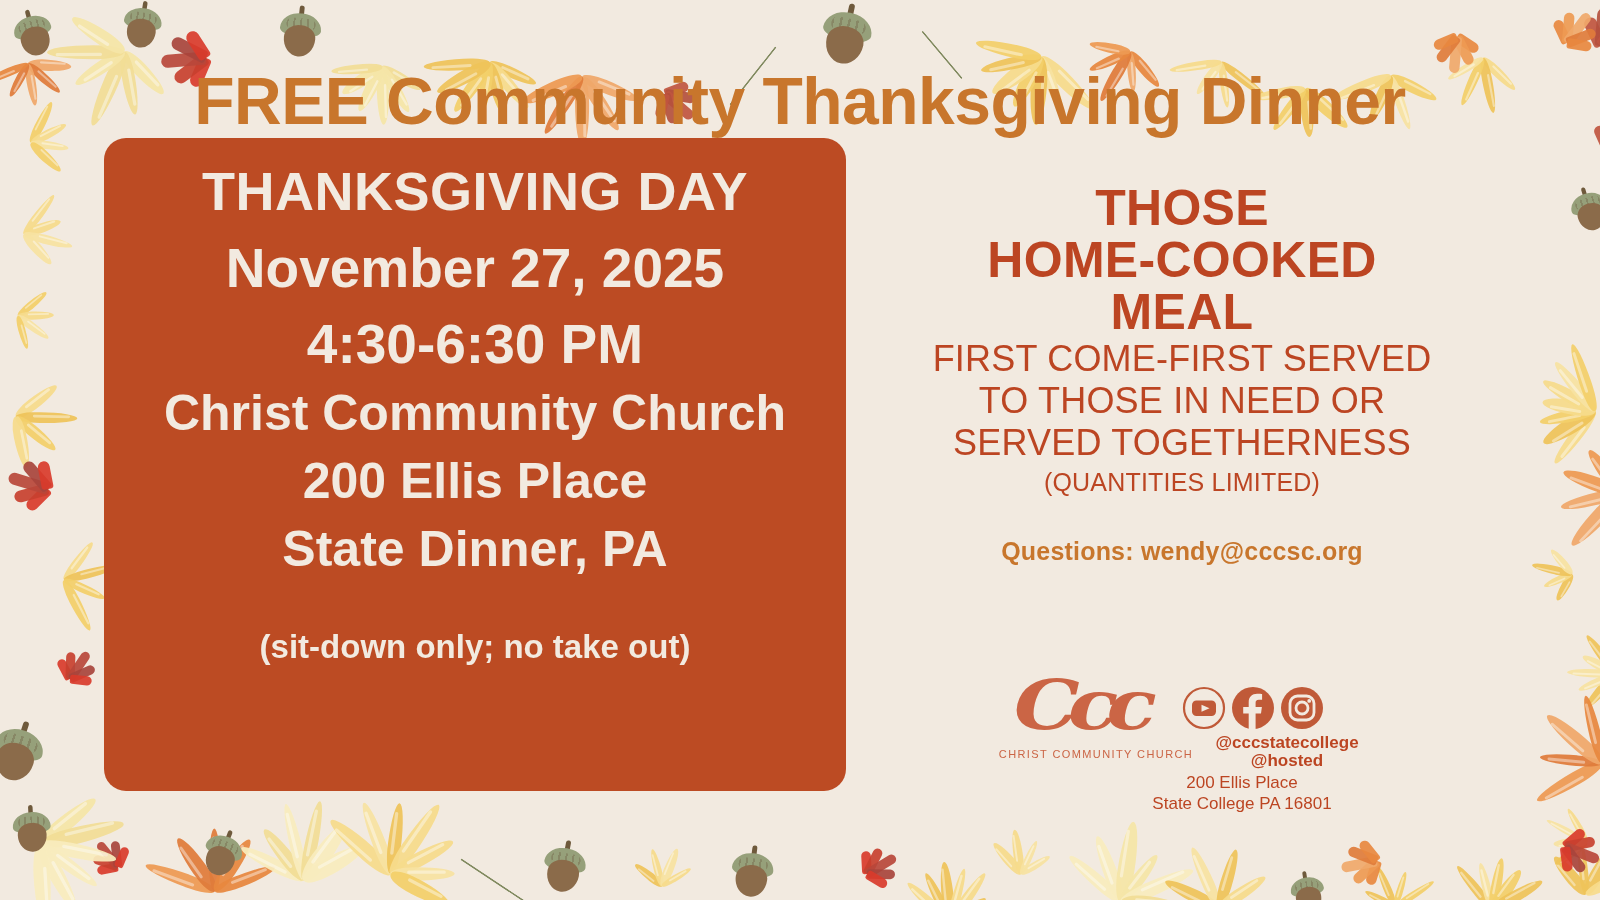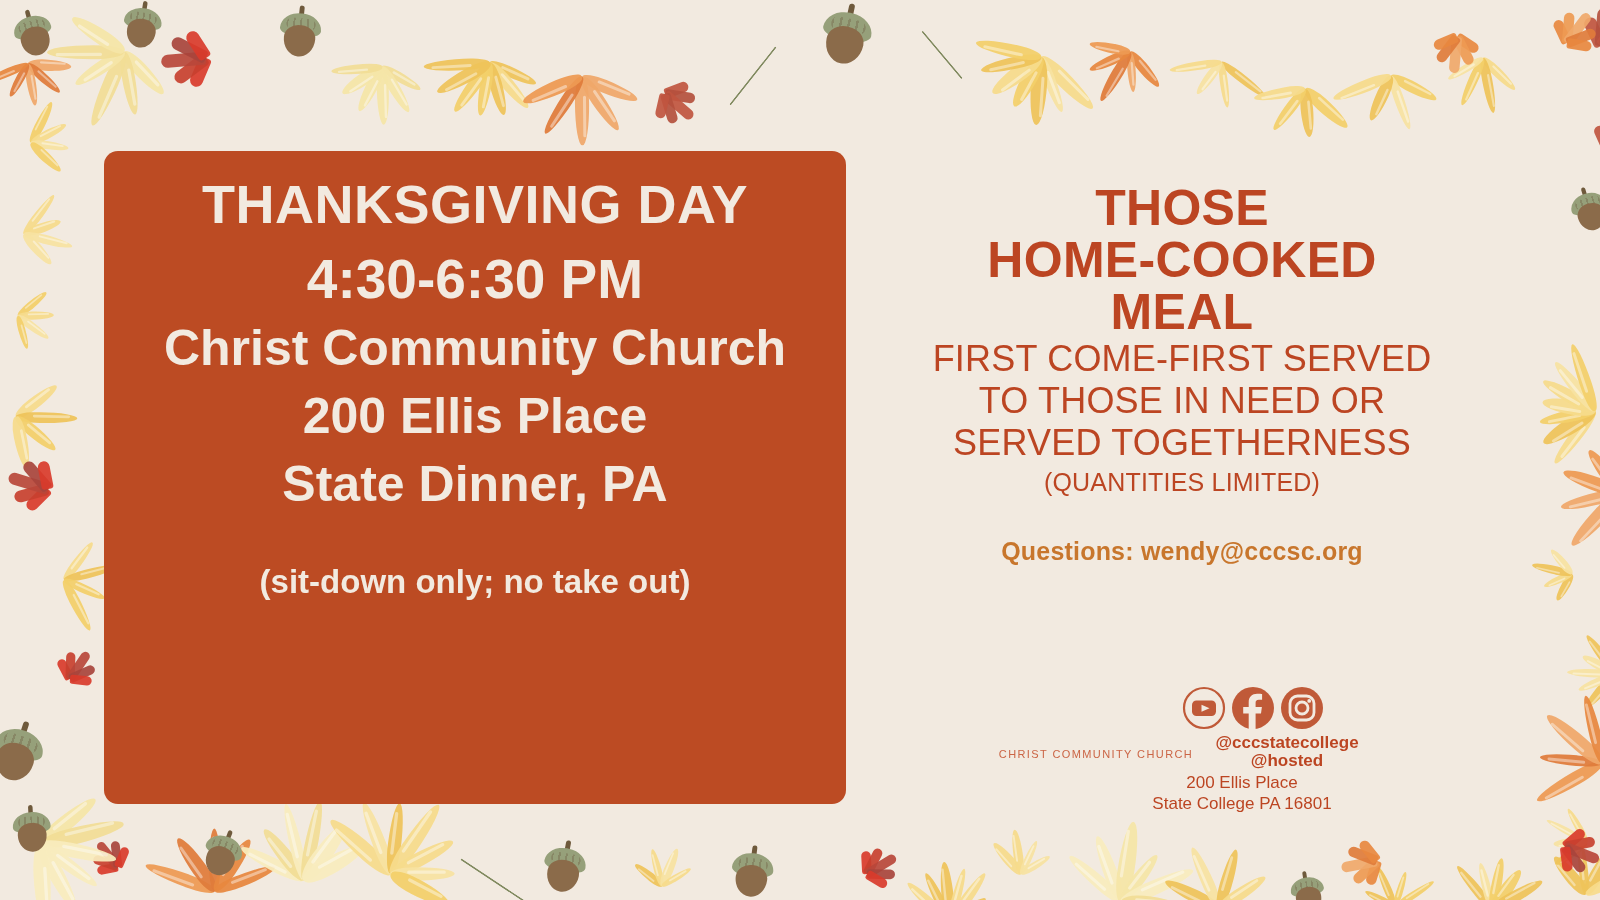--- a/index.html
+++ b/index.html
@@ -61,22 +61,22 @@
   #headline{
     position:absolute;top:68px;left:0;width:1600px;z-index:5;
     text-align:center;
     font-size:66px;font-weight:700;letter-spacing:-.5px;
     color:#C8762C;line-height:1;
     white-space:nowrap;
   }
 
   
   #info-panel{
-    position:absolute;left:104px;top:151px;width:742px;height:653px;
-    background:#BC4B23;border-radius:14px;z-index:6;
+    position:absolute;left:104px;top:138px;width:742px;height:653px;
+    background:#BC4B23;border-radius:22px;z-index:6;
     color:#F2EAE0;text-align:center;
     padding-top:10px;box-sizing:border-box;
   }
   #info-panel .l1{font-size:54px;font-weight:700;letter-spacing:.5px;margin-top:12px;}
   #info-panel .l2{font-size:55px;font-weight:700;margin-top:14px;}
   #info-panel .l3{font-size:55px;font-weight:700;margin-top:12px;}
   #info-panel .l4{font-size:38px;font-weight:700;margin-top:22px;}
   #info-panel .l5{font-size:50px;font-weight:700;margin-top:8px;}
   #info-panel .l6{font-size:50px;font-weight:700;margin-top:10px;}
   #info-panel .l7{font-size:50px;font-weight:700;margin-top:10px;}
@@ -497,23 +497,25 @@
       </div>
       <div class="maple" style="left: 1340px; top: 826px; transform: rotate(259deg) scale(0.95);">
         <div class="m-arm" style="height: 26px; background: rgb(232, 136, 63); transform: translate(-50%, -100%) rotate(-62deg);"></div>
         <div class="m-arm" style="height: 32px; background: rgb(238, 154, 83); transform: translate(-50%, -100%) rotate(-32deg);"></div>
         <div class="m-arm" style="height: 38px; background: rgb(240, 168, 106); transform: translate(-50%, -100%) rotate(0deg);"></div>
         <div class="m-arm" style="height: 32px; background: rgb(224, 124, 59); transform: translate(-50%, -100%) rotate(32deg);"></div>
         <div class="m-arm" style="height: 26px; background: rgb(232, 136, 63); transform: translate(-50%, -100%) rotate(62deg);"></div>
       </div>
     </div>
 
+  <div id="headline">FREE Community Thanksgiving Dinner</div>
 
   <div id="info-panel">
     <div class="l1">THANKSGIVING DAY</div>
+    <div class="l2">November 27, 2025</div>
     <div class="l3">4:30-6:30 PM</div>
     <div class="l5">Christ Community Church</div>
     <div class="l6">200 Ellis Place</div>
     <div class="l7">State Dinner, PA</div>
     <div class="l8">(sit-down only; no take out)</div>
   </div>
 
   <div id="right-col">
     <div class="big">THOSE</div>
     <div class="big">HOME-COOKED</div>
@@ -521,20 +523,23 @@
     <div class="mid">FIRST COME-FIRST SERVED</div>
     <div class="mid" style="margin-top:0">TO THOSE IN NEED OR</div>
     <div class="mid" style="margin-top:0">SERVED TOGETHERNESS</div>
     <div class="small">(QUANTITIES LIMITED)</div>
     <div class="question">Questions: wendy@cccsc.org</div>
   </div>
 
   <div id="logo-block">
     <div id="logo-row">
 
+      <div id="ccc-mark">
+        <div class="script">Ccc</div>
+      </div>
       <div id="ccc-sub">CHRIST COMMUNITY CHURCH</div>
 
       <div id="social-row">
         <svg class="soc" viewBox="0 0 44 44">
           <circle cx="22" cy="22" r="20" fill="none" stroke="#C05A38" stroke-width="2.2"></circle>
           <rect x="10" y="14.5" width="24" height="15.5" rx="4.5" fill="#C05A38"></rect>
           <polygon points="19.5,18.8 27.5,22.3 19.5,25.8" fill="#F2EAE0"></polygon>
         </svg>
         <svg class="soc" viewBox="0 0 44 44">
           <circle cx="22" cy="22" r="21" fill="#C05A38"></circle>

